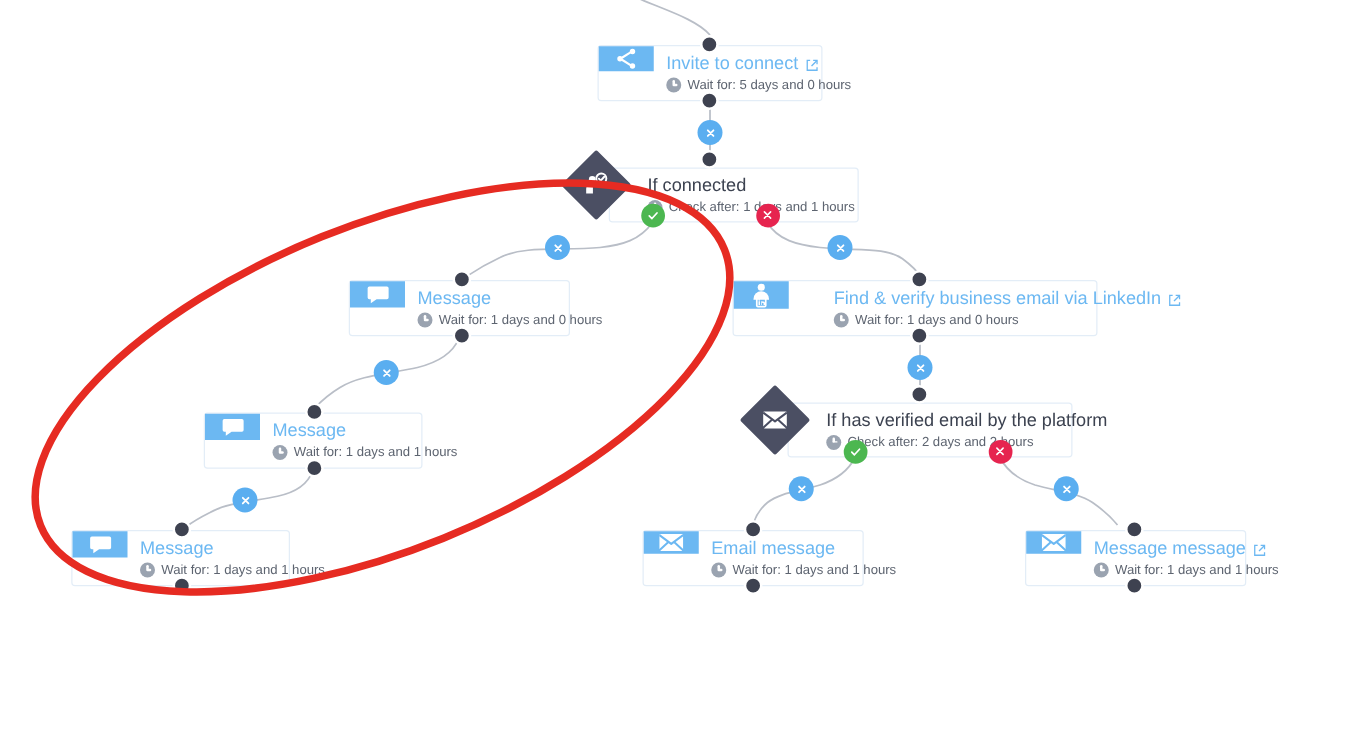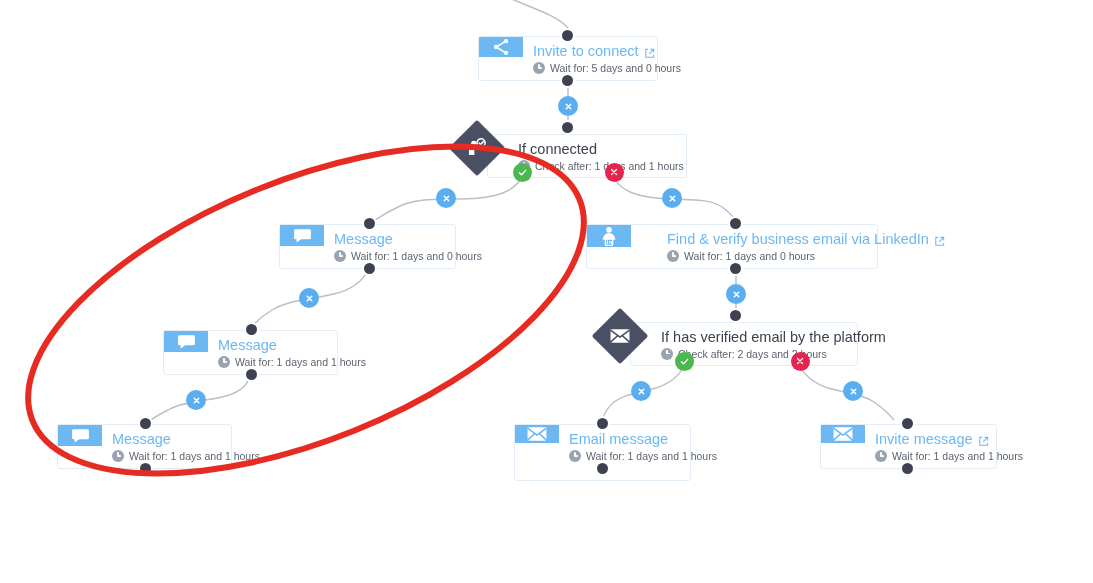--- a/index.html
+++ b/index.html
@@ -392,21 +392,21 @@
     <svg width="11" height="11" viewBox="0 0 16 16" fill="none" stroke="#ffffff" stroke-width="2" stroke-linecap="round" stroke-linejoin="round">
         <path d="M3.5 8.3 L6.6 11.4 L12.5 4.9"></path>
       </svg>
   </div>
   <div class="badge no" style="left:800px; top:361px;">
     <svg width="10" height="10" viewBox="0 0 16 16" fill="none" stroke="#ffffff" stroke-width="2" stroke-linecap="round">
         <path d="M4 4 L12 12 M12 4 L4 12"></path>
       </svg>
   </div>
 
-  <div class="node" style="left:514px; top:424px; width:177px; height:57px;">
+  <div class="node" style="left:514px; top:424px; width:177px; height:45px;">
     <div class="node-icon">
       <svg width="22" height="18" viewBox="0 0 24 20" fill="#ffffff">
         <rect x="1.5" y="2.5" width="21" height="15" rx="1.2"></rect>
         <path d="M1.5 3.4 L12 11.2 L22.5 3.4" fill="none" stroke="#6cb8f2" stroke-width="1.8" stroke-linejoin="round"></path>
         <path d="M1.5 16.8 L9 10 M22.5 16.8 L15 10" fill="none" stroke="#6cb8f2" stroke-width="1.8" stroke-linecap="round"></path>
       </svg>
     </div>
     <div class="node-body">
       <div class="node-title">
         <span>Email message</span>
@@ -423,21 +423,21 @@
   <div class="node" style="left:820px; top:424px; width:177px; height:45px;">
     <div class="node-icon">
       <svg width="22" height="18" viewBox="0 0 24 20" fill="#ffffff">
         <rect x="1.5" y="2.5" width="21" height="15" rx="1.2"></rect>
         <path d="M1.5 3.4 L12 11.2 L22.5 3.4" fill="none" stroke="#6cb8f2" stroke-width="1.8" stroke-linejoin="round"></path>
         <path d="M1.5 16.8 L9 10 M22.5 16.8 L15 10" fill="none" stroke="#6cb8f2" stroke-width="1.8" stroke-linecap="round"></path>
       </svg>
     </div>
     <div class="node-body">
       <div class="node-title">
-        <span>Invite message</span>
+        <span>Message message</span>
         <span class="ext">
           <svg width="11" height="11" viewBox="0 0 16 16" fill="none" stroke="#6cb8f2" stroke-width="1.5">
             <path d="M6 2 H2.6 V13.4 H14 V10"></path>
               <path d="M9.5 2 H14 V6.5"></path>
               <path d="M14 2 L7.6 8.4"></path>
           </svg>
         </span>
       </div>
       <div class="node-sub">
         <span class="clock"></span>

